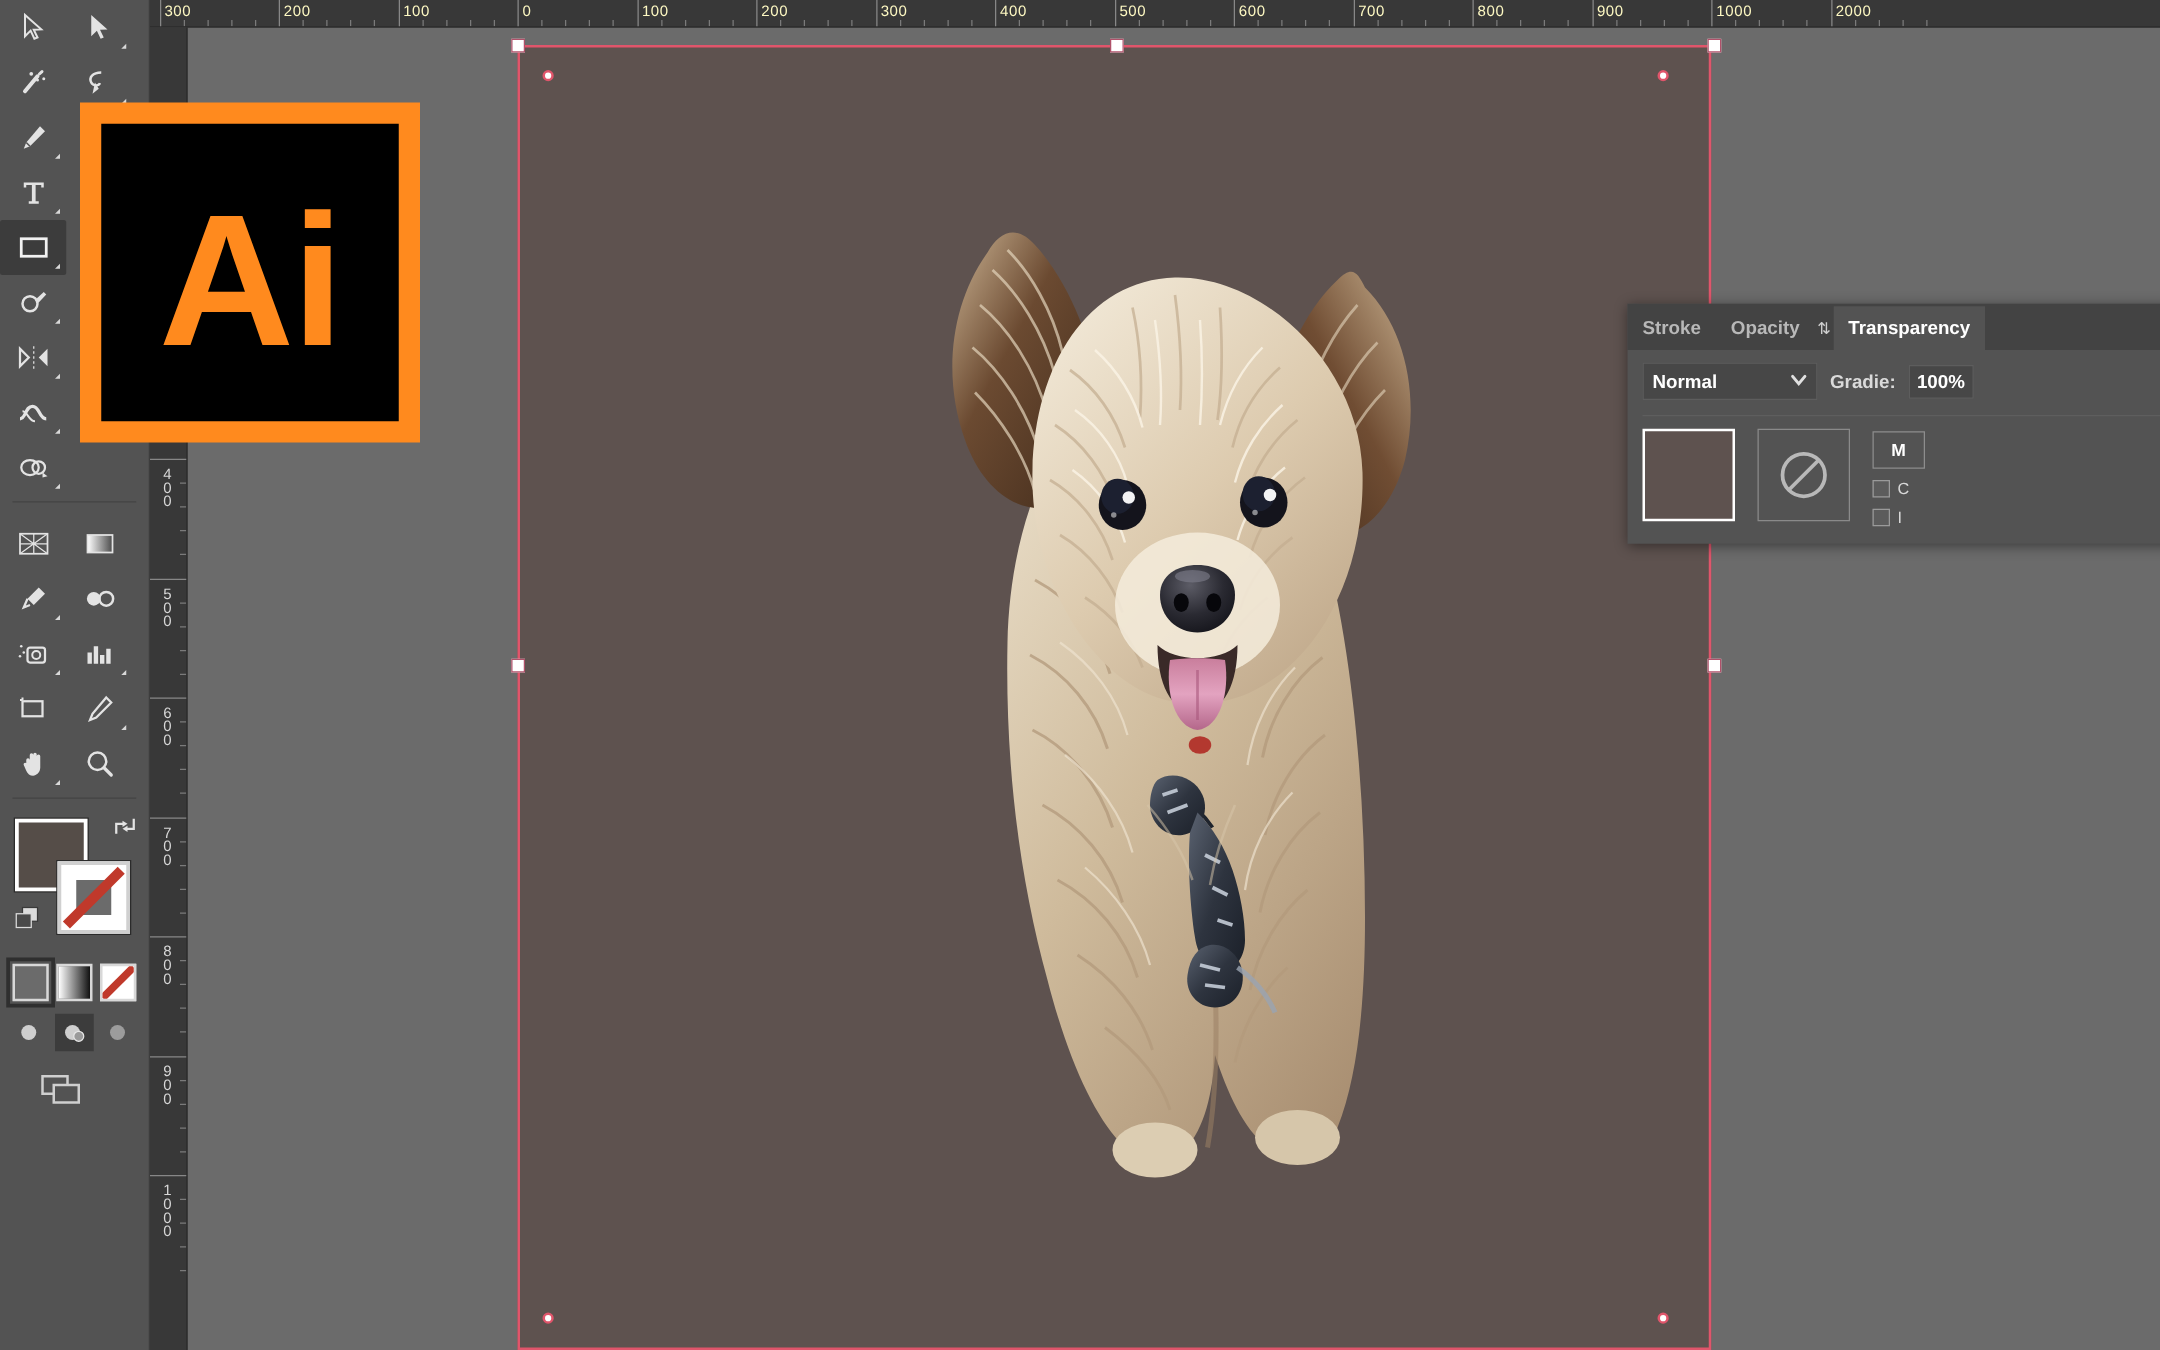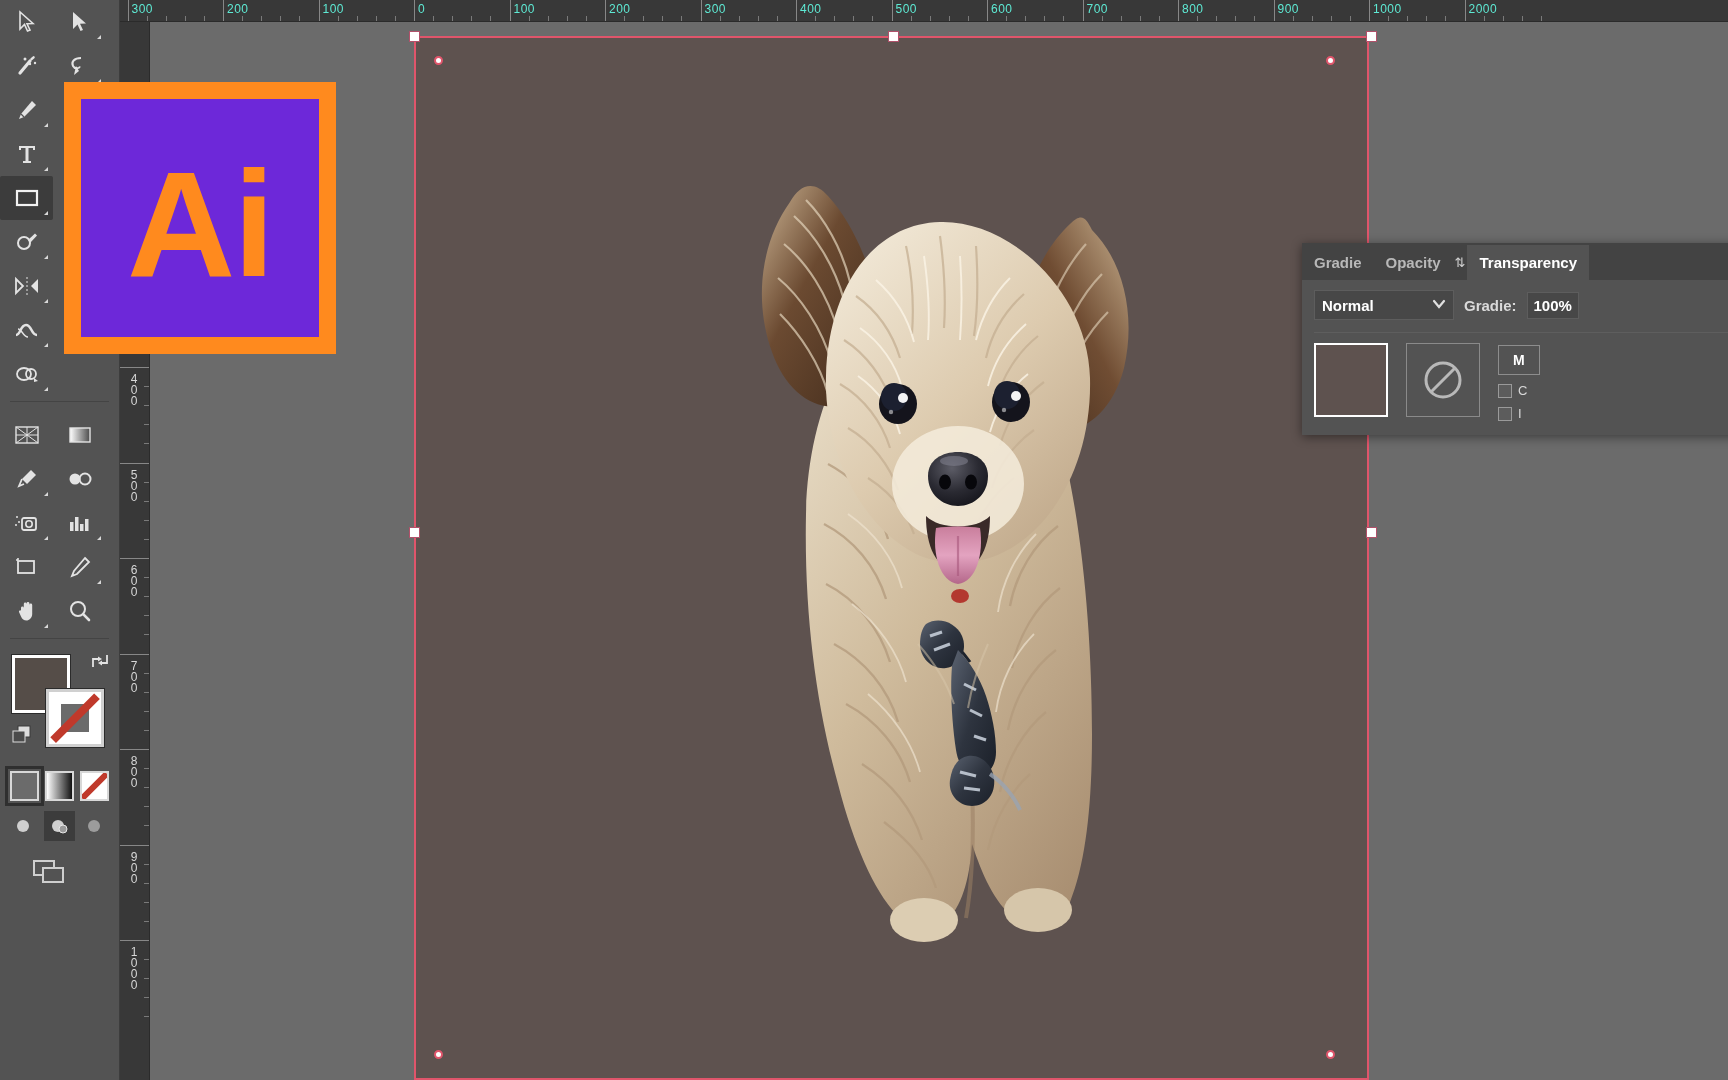--- a/index.html
+++ b/index.html
@@ -48,21 +48,21 @@
   .smode{ width:32px; height:30px; display:flex; align-items:center; justify-content:center;}
   .smode.sel{ background:#3c3c3c; }
   #arrangebtn{ margin:16px 0 0 30px; width:40px; height:30px; }
 
   
   #hruler{ position:absolute; left:120px; top:0; width:1608px; height:22px;
     background:#383838; border-bottom:1px solid #2b2b2b; z-index:30; overflow:hidden;}
   #vruler{ position:absolute; left:120px; top:22px; width:30px; height:1058px;
     background:#383838; border-right:1px solid #2b2b2b; z-index:30; overflow:hidden;}
   .htick{ position:absolute; top:0; height:22px; border-left:1px solid #878787; }
-  .htick span{ position:absolute; left:3px; top:2px; font-size:12px; color:#5eead4;
+  .htick span{ position:absolute; left:3px; top:2px; font-size:12px; color:#fef9c3;
     letter-spacing:0.5px; white-space:nowrap; }
   .hminor{ position:absolute; bottom:0; height:5px; border-left:1px solid #7a7a7a; }
   .vtick{ position:absolute; left:0; width:30px; border-top:1px solid #878787; }
   .vtick span{ position:absolute; left:7px; top:4px; font-size:12px; color:#d7d7d7;
     writing-mode:vertical-rl; text-orientation:upright; letter-spacing:-3px; }
   .vminor{ position:absolute; right:0; width:5px; border-top:1px solid #7a7a7a; }
 
   
   #canvas{ position:absolute; left:150px; top:22px; width:1578px; height:1058px;
     background:#6b6b6b; overflow:hidden; z-index:10; }
@@ -75,21 +75,21 @@
   .anchor{ position:absolute; width:9px; height:9px; border-radius:50%;
     background:#ffffff; border:2px solid #e0556b; }
 
   
   #dog{ position:absolute; left:538px; top:62px; width:500px; height:860px; }
   #dog svg{ display:block; width:100%; height:100%; }
 
   
   #ailogo{ position:absolute; left:64px; top:82px; width:272px; height:272px;
     background:#FF8A1E; z-index:60; display:flex; align-items:center; justify-content:center;}
-  #ailogo .inner{ width:238px; height:238px; background:#6d28d9;
+  #ailogo .inner{ width:238px; height:238px; background:#000000;
     display:flex; align-items:center; justify-content:center; }
   #ailogo .txt{ font-family:"Liberation Sans", sans-serif; font-weight:bold;
     font-size:150px; color:#FF8A1E; line-height:1; letter-spacing:-2px;
     transform:translateY(6px); }
 
   
   #panel{ position:absolute; left:1302px; top:243px; width:440px; z-index:70;
     background:#535353; box-shadow:0 2px 10px rgba(0,0,0,.45); }
   #panel-tabs{ display:flex; align-items:flex-end; height:37px; background:#434343; }
   .ptab{ padding:9px 12px 9px 12px; font-size:15px; color:#c9c9c9; font-weight:bold;
@@ -773,21 +773,21 @@
   </div>
 
   <div id="ailogo">
     <div class="inner">
       <span class="txt">Ai</span>
     </div>
   </div>
 
   <div id="panel">
     <div id="panel-tabs">
-      <div class="ptab dim">Gradie</div>
+      <div class="ptab dim">Stroke</div>
       <div class="ptab dim">Opacity</div>
       <div class="updown">⇅</div>
       <div class="ptab active">Transparency</div>
     </div>
 
     <div id="panel-body">
       <div id="blendrow">
         <div id="blendsel">
           <span>Normal</span>
           <span class="chev">

